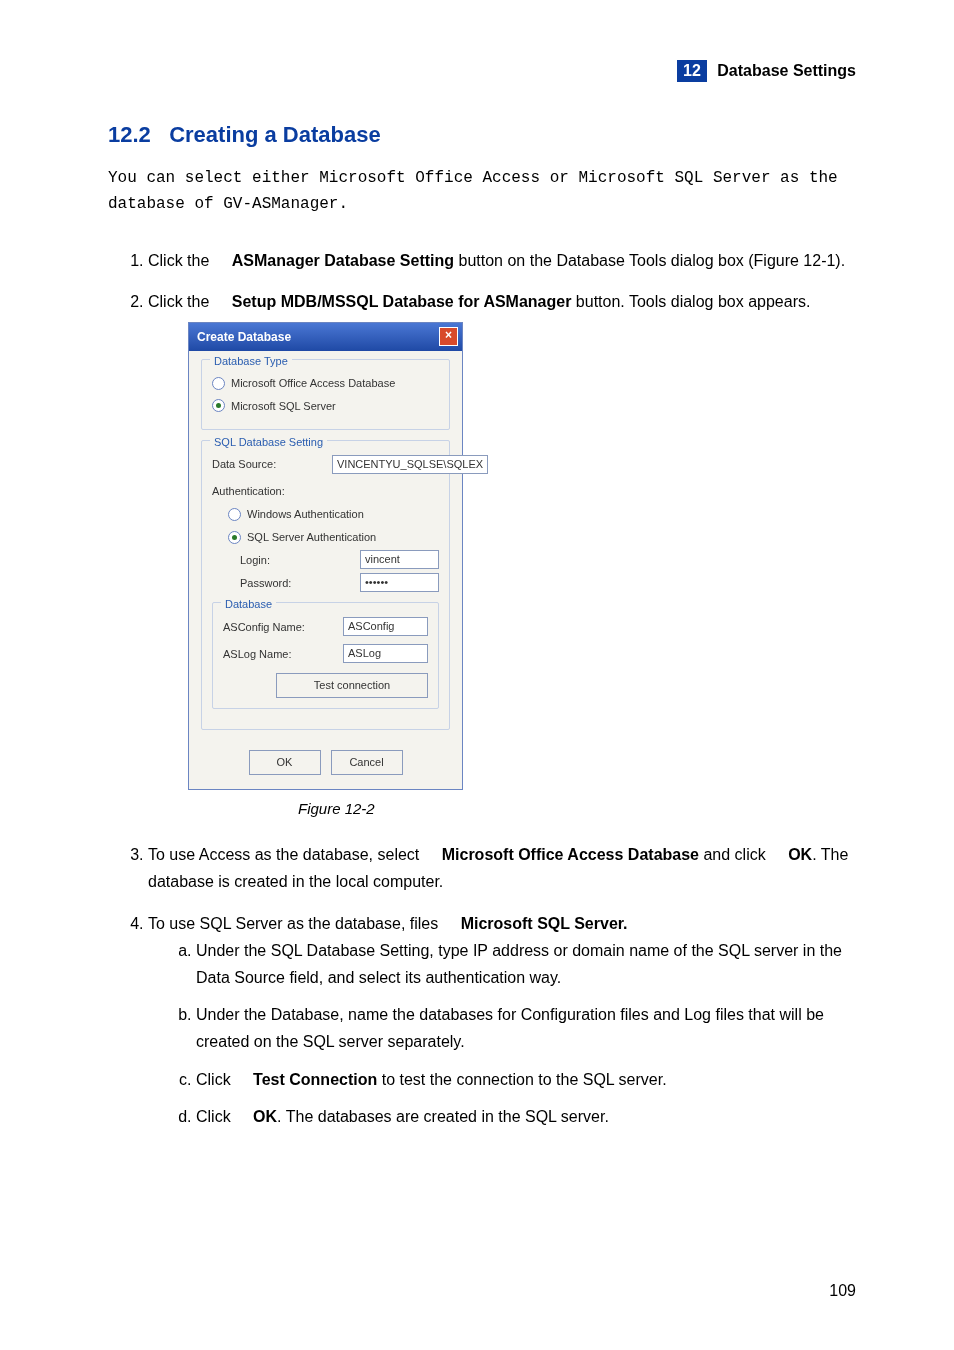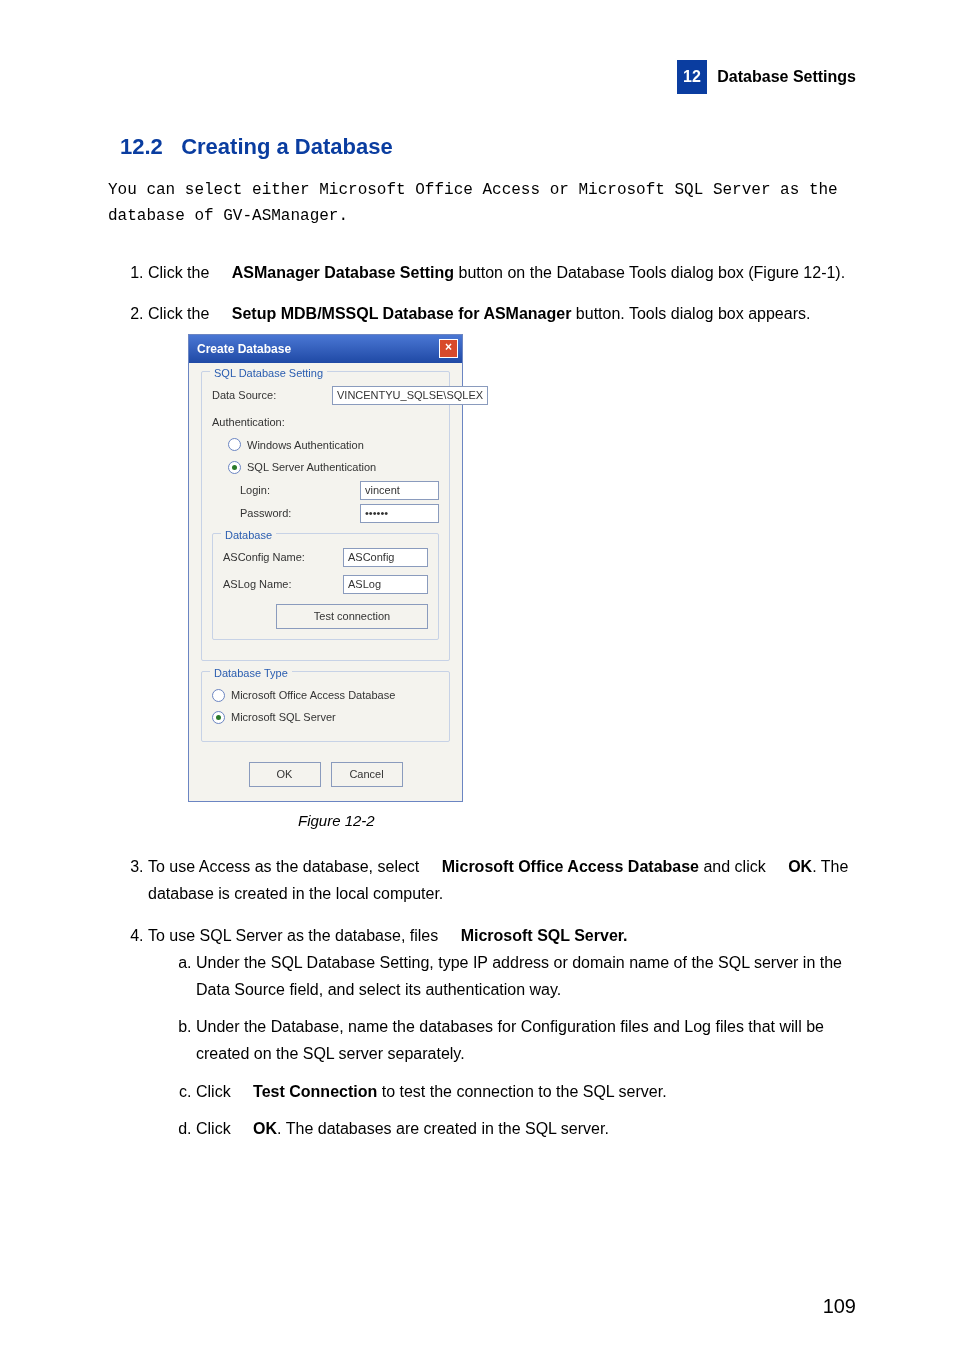--- a/index.html
+++ b/index.html
@@ -22,33 +22,33 @@
   .header {
     text-align: right;
     margin-bottom: 40px;
   }
   .chap-badge {
     display: inline-block;
     background: #0a3da0;
     color: #fff;
     font-weight: bold;
     font-size: 16px;
-    padding: 8px 6px;
+    padding: 2px 6px;
     margin-right: 6px;
     vertical-align: baseline;
   }
   .chap-title {
     font-weight: bold;
     font-size: 16px;
   }
   h1.section {
     color: #0a3da0;
     font-size: 22px;
     font-weight: bold;
-    margin: 24px 0 18px 12px;
+    margin: 24px 0 18px 0;
   }
   p.body {
     font-size: 16px;
     line-height: 1.6;
     margin: 0 0 30px 0;
     font-family: Liberation Mono, monospace;
   }
   ol.num {
     list-style: decimal;
     padding-left: 40px;
@@ -167,23 +167,23 @@
   }
   .btnbar .btn { width: 70px; }
 
   .fig-caption {
     font-style: italic;
     font-size: 15px;
     margin: 6px 0 20px 150px;
   }
   .pagenum {
     position: absolute;
-    bottom: 32px;
+    bottom: 50px;
     right: 98px;
-    font-size: 20px;
+    font-size: 16px;
     margin-left: 48px;
   }
 </style>
 </head>
 <body>
 
 <div class="page">
 
   <div class="header">
     <span class="chap-badge">12</span>
@@ -203,20 +203,32 @@
     <li>
       <span>Click the </span><span class="bold">Setup MDB/MSSQL Database for ASManager</span><span> button. Tools dialog box appears.</span>
 
       <div class="dlg-wrap">
         <div class="dlg">
           <div class="dlg-titlebar">
             <span>Create Database</span>
             <span class="dlg-close">×</span>
           </div>
           <div class="dlg-body">
+
+            <div class="grp">
+              <span class="legend">Database Type</span>
+              <div class="radio-row">
+                <span class="dot"></span>
+                <span>Microsoft Office Access Database</span>
+              </div>
+              <div class="radio-row">
+                <span class="dot sel"></span>
+                <span>Microsoft SQL Server</span>
+              </div>
+            </div>
 
             <div class="grp">
               <span class="legend">SQL Database Setting</span>
               <div class="field-row">
                 <span class="lbl">Data Source:</span>
                 <span class="txt">VINCENTYU_SQLSE\SQLEX</span>
               </div>
               <div style="margin-top:8px;">Authentication:</div>
               <div class="radio-row" style="padding-left:16px;">
                 <span class="dot"></span>
@@ -242,32 +254,20 @@
                   <span class="txt">ASConfig</span>
                 </div>
                 <div class="field-row" style="margin-top:8px;">
                   <span class="lbl">ASLog Name:</span>
                   <span class="txt">ASLog</span>
                 </div>
                 <div class="btn test">Test connection</div>
               </div>
             </div>
 
-            <div class="grp">
-              <span class="legend">Database Type</span>
-              <div class="radio-row">
-                <span class="dot"></span>
-                <span>Microsoft Office Access Database</span>
-              </div>
-              <div class="radio-row">
-                <span class="dot sel"></span>
-                <span>Microsoft SQL Server</span>
-              </div>
-            </div>
-
             <div class="btnbar">
               <div class="btn">OK</div>
               <div class="btn">Cancel</div>
             </div>
 
           </div>
         </div>
       </div>
       <div class="fig-caption">Figure 12-2</div>
     </li>

